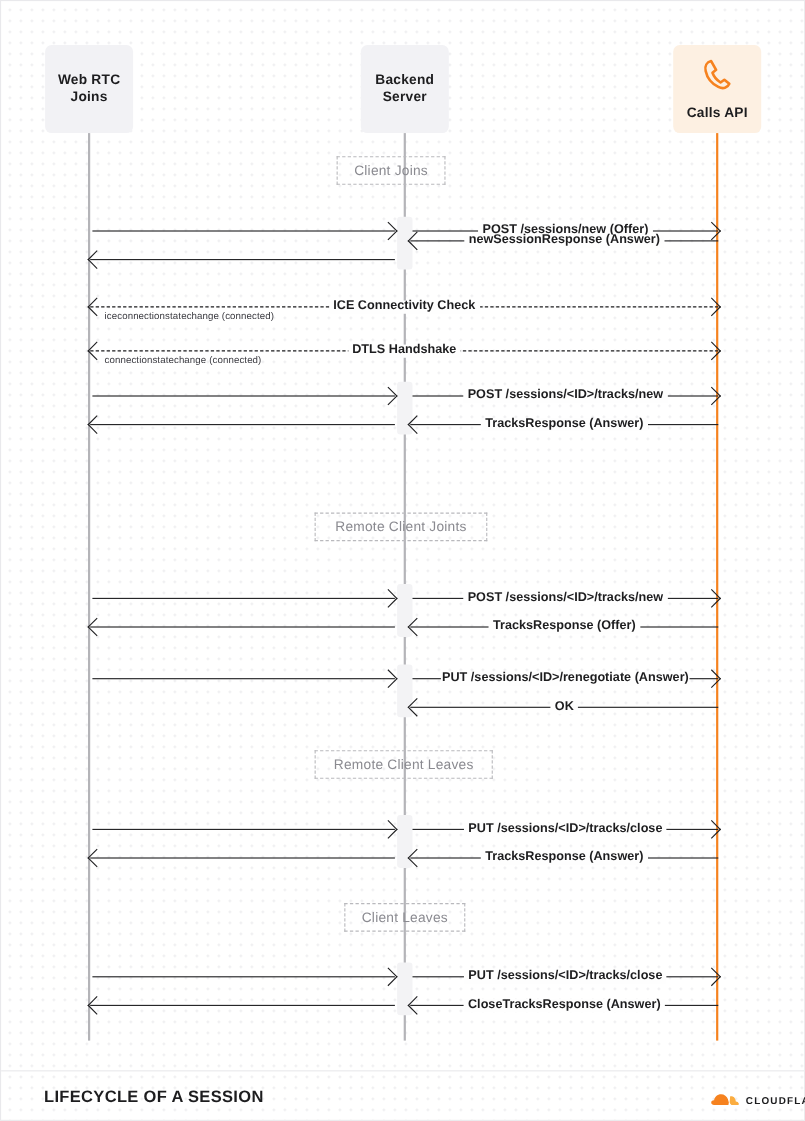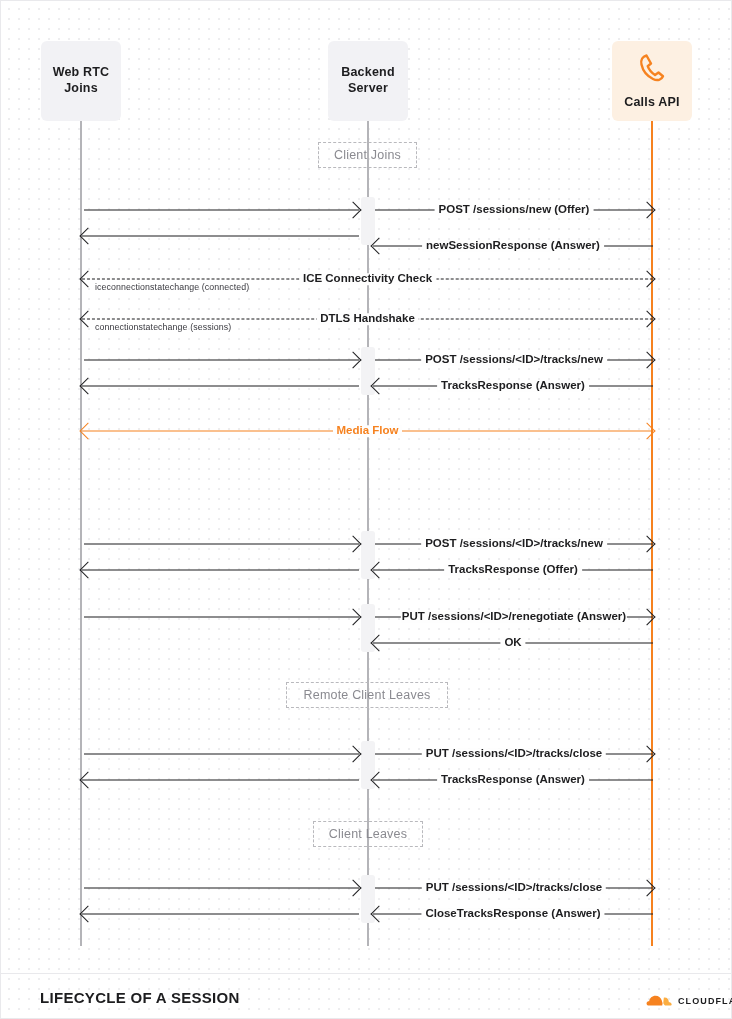--- a/index.html
+++ b/index.html
@@ -171,24 +171,27 @@
   <div class="lifeline gray" style="left:366px;top:120px;height:825px;"></div>
   <div class="lifeline orange" style="left:650px;top:120px;height:825px;"></div>
 
   <div class="activation" style="left:360px;top:196px;height:48px;"></div>
   <div class="activation" style="left:360px;top:346px;height:48px;"></div>
   <div class="activation" style="left:360px;top:530px;height:48px;"></div>
   <div class="activation" style="left:360px;top:603px;height:48px;"></div>
   <div class="activation" style="left:360px;top:740px;height:48px;"></div>
   <div class="activation" style="left:360px;top:874px;height:48px;"></div>
 
-  <div class="section-label" style="left:317px;top:141px;width:99px;">
+  <div class="section-label" style="left:305px;top:141px;width:99px;">
     <span>Client Joins</span>
   </div>
 
+  <div class="section-label" style="left:285px;top:465px;width:157px;">
+    <span>Remote Client Joints</span>
+  </div>
 
   <div class="section-label" style="left:285px;top:681px;width:162px;">
     <span>Remote Client Leaves</span>
   </div>
 
   <div class="section-label" style="left:312px;top:820px;width:110px;">
     <span>Client Leaves</span>
   </div>
 
   <div class="msg" style="left:83px;top:200px;width:275px;">
@@ -202,41 +205,41 @@
     <div class="chev right"></div>
     <span class="txt">POST /sessions/new (Offer)</span>
   </div>
 
   <div class="msg" style="left:81px;top:226px;width:277px;">
     <div class="line"></div>
     <div class="chev left"></div>
 
   </div>
 
-  <div class="msg" style="left:372px;top:236px;width:280px;">
+  <div class="msg" style="left:372px;top:209px;width:280px;">
     <div class="line"></div>
     <div class="chev left"></div>
     <span class="txt">newSessionResponse (Answer)</span>
   </div>
 
   <div class="msg dashed" style="left:81px;top:269px;width:571px;">
     <div class="line"></div>
     <div class="chev left"></div>
     <div class="chev right"></div>
     <span class="txt">ICE Connectivity Check</span>
   </div>
   <span class="sublabel" style="left:94px;top:281px;">iceconnectionstatechange (connected)</span>
 
   <div class="msg dashed" style="left:81px;top:309px;width:571px;">
     <div class="line"></div>
     <div class="chev left"></div>
     <div class="chev right"></div>
     <span class="txt">DTLS Handshake</span>
   </div>
-  <span class="sublabel" style="left:94px;top:321px;">connectionstatechange (sessions)</span>
+  <span class="sublabel" style="left:94px;top:321px;">connectionstatechange (connected)</span>
 
   <div class="msg" style="left:83px;top:350px;width:275px;">
     <div class="line"></div>
     <div class="chev right"></div>
 
   </div>
 
   <div class="msg" style="left:374px;top:350px;width:278px;">
     <div class="line"></div>
     <div class="chev right"></div>
@@ -248,26 +251,20 @@
     <div class="chev left"></div>
 
   </div>
 
   <div class="msg" style="left:372px;top:376px;width:280px;">
     <div class="line"></div>
     <div class="chev left"></div>
     <span class="txt">TracksResponse (Answer)</span>
   </div>
 
-  <div class="msg media" style="left:81px;top:421px;width:571px;">
-    <div class="line"></div>
-    <div class="chev left"></div>
-    <div class="chev right"></div>
-    <span class="txt">Media Flow</span>
-  </div>
 
   <div class="msg" style="left:83px;top:534px;width:275px;">
     <div class="line"></div>
     <div class="chev right"></div>
 
   </div>
 
   <div class="msg" style="left:374px;top:534px;width:278px;">
     <div class="line"></div>
     <div class="chev right"></div>

